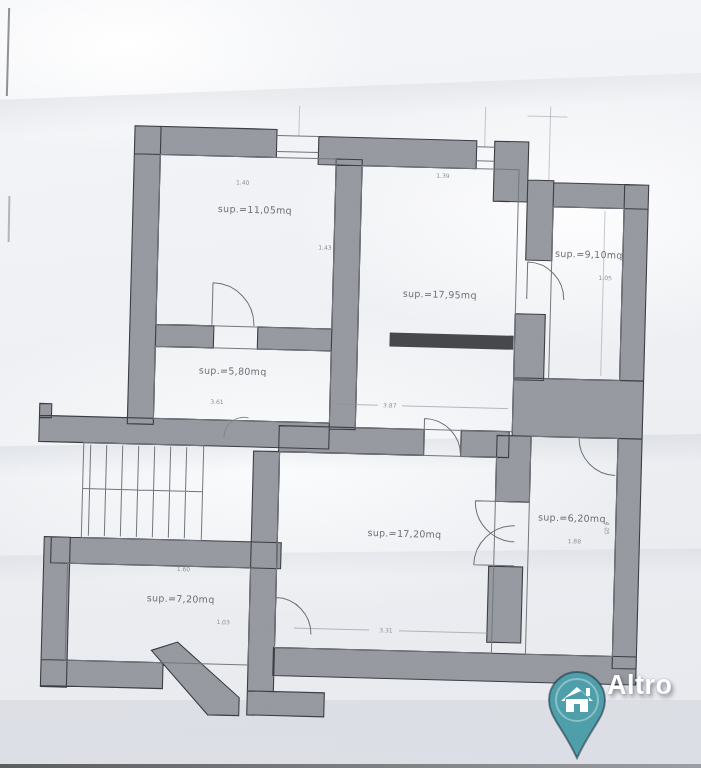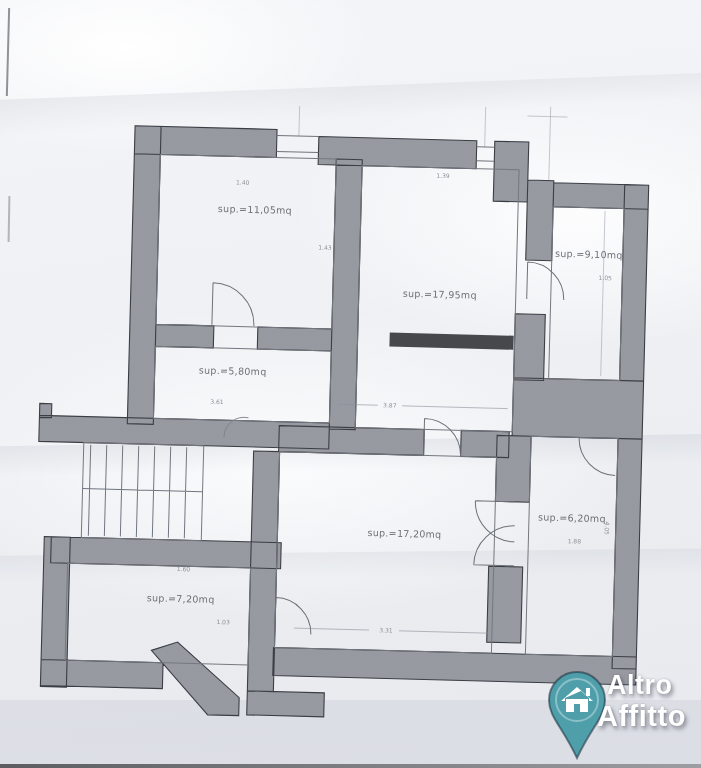--- a/index.html
+++ b/index.html
@@ -138,16 +138,15 @@
       <path d="M32,2 a28,28 0 0 1 28,28 c0,17 -13,26 -28,58 c-15,-32 -28,-41 -28,-58 a28,28 0 0 1 28,-28 z" fill="#4f9fab" stroke="rgba(28,44,58,0.55)" stroke-width="2"></path>
       <circle cx="32" cy="30" r="21" fill="none" stroke="rgba(255,255,255,0.35)" stroke-width="2"></circle>
       <g>
         <polygon points="16,31 32,17 48,31 44,31 44,28 36,21 20,28 20,31" fill="#ffffff"></polygon>
         <rect x="41" y="18" width="4" height="8" fill="#ffffff"></rect>
         <rect x="21" y="29" width="22" height="13" fill="#ffffff"></rect>
         <rect x="29" y="34" width="6" height="8" fill="#4f9fab"></rect>
       </g>
     </svg>
     <div class="t1">Altro</div>
-    <div class="t2">Affitto</div>
   </div>
 
 </div>
 
 </body></html>

